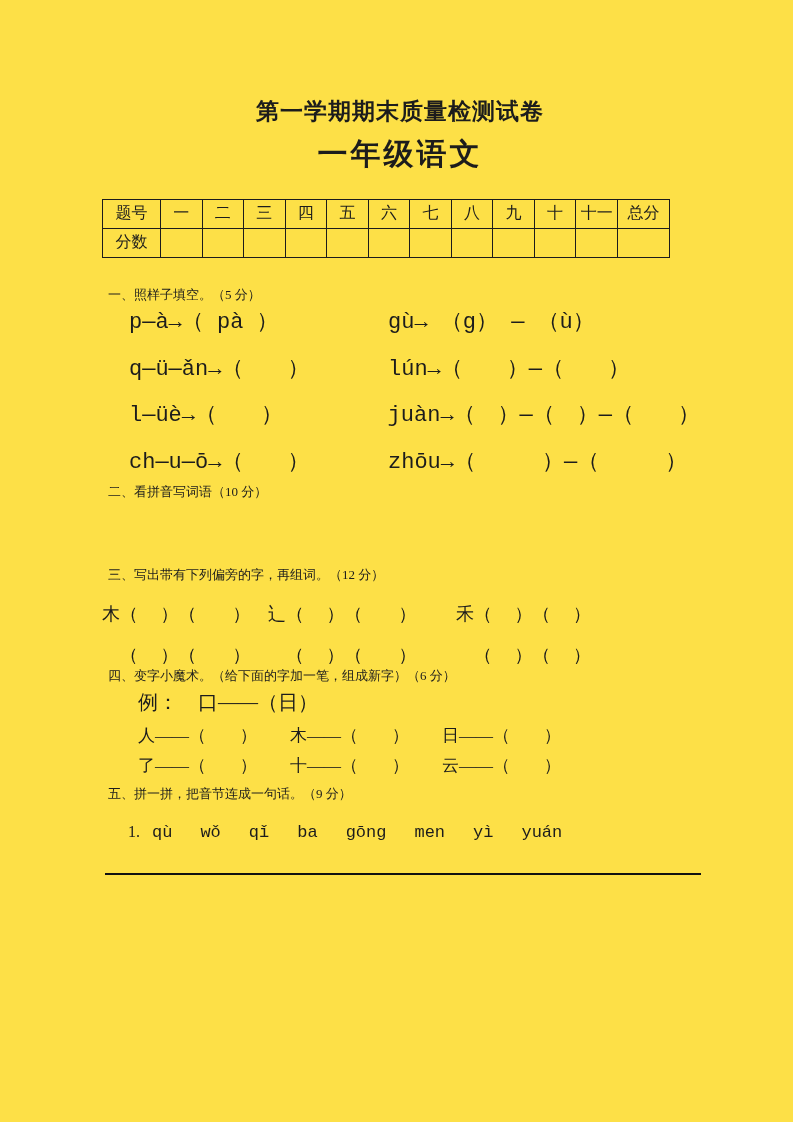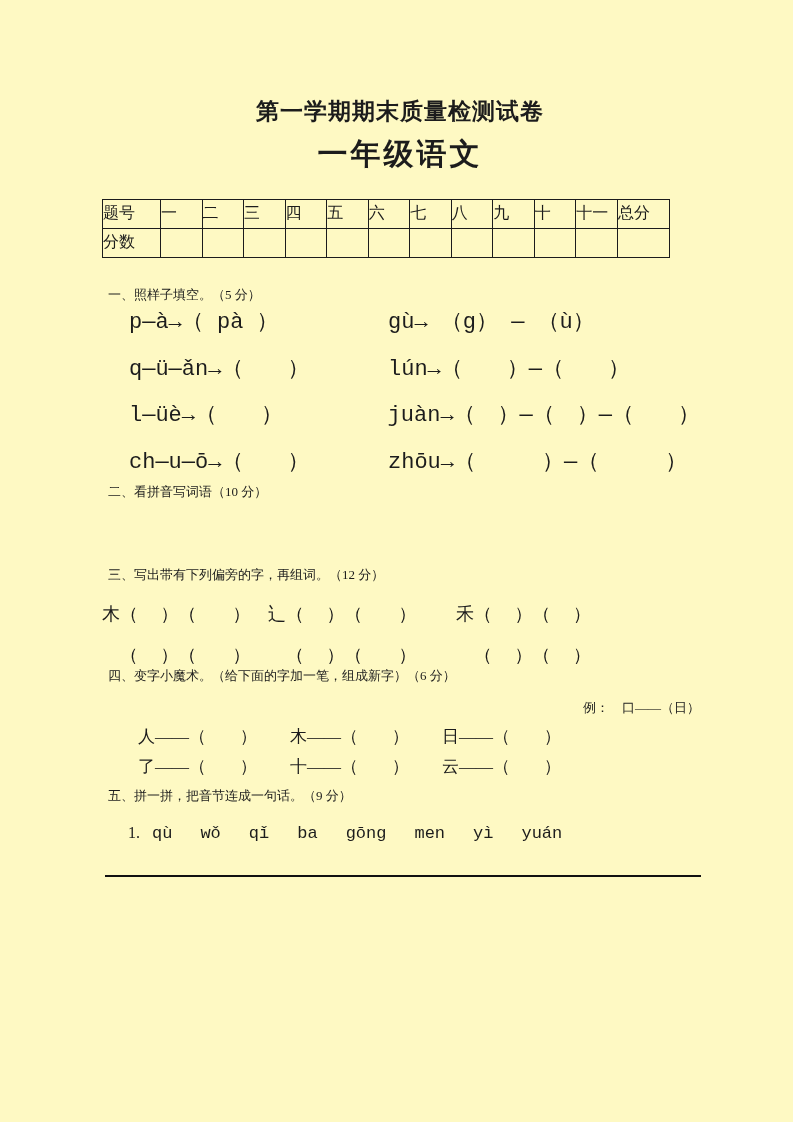--- a/index.html
+++ b/index.html
@@ -6,21 +6,21 @@
   html,body { background:#ffffff; }
   body {
     width:793px; height:1122px;
     font-family:"Liberation Serif","DejaVu Serif",serif;
     color:#1c1c1c;
   }
   .page {
     position:relative;
     width:793px; height:1122px;
     padding:98px 93px 0 100px;
-    background:#fef9c3;
+    background:#fde047;
     overflow:hidden;
   }
   .cn { font-family:"Liberation Serif","DejaVu Serif",serif; }
   .py { font-family:"Liberation Mono","DejaVu Sans Mono",monospace; }
 
   .exam-title {
     text-align:center; font-size:23px; font-weight:bold;
     line-height:1.2; letter-spacing:1px;
   }
   .exam-subtitle {
@@ -28,21 +28,21 @@
     line-height:1.2; letter-spacing:3px; margin-top:10px;
     font-family:"Liberation Sans","DejaVu Sans",sans-serif;
   }
 
   table.score-table {
     border-collapse:collapse; margin-top:27px; margin-left:2px;
     table-layout:fixed; width:568px;
   }
   table.score-table td {
     border:1px solid #1c1c1c; height:29px;
-    vertical-align:middle;
+    text-align:center; vertical-align:middle;
     font-size:16px; font-weight:normal; white-space:nowrap;
   }
   table.score-table td.label-col { width:58px; }
   table.score-table td.total-col { width:52px; }
 
   .sec-heading { font-size:13px; line-height:1.3; margin-left:8px; white-space:pre; }
   .sec1-heading { margin-top:29px; }
 
   .s1row { display:flex; margin-left:29px; margin-top:20px; font-size:22px; line-height:1.2; }
   .s1row.first { margin-top:7px; }
@@ -56,21 +56,21 @@
   .pyrow .word { width:108px; white-space:pre; flex:none; }
 
   .sec3-heading { margin-top:66px; }
   .r3row { display:flex; margin-left:2px; font-size:18px; line-height:1.3; white-space:pre; }
   .r3row.row1 { margin-top:19px; }
   .r3row.row2 { margin-top:18px; }
   .r3row .group:nth-child(1) { width:166px; flex:none; }
   .r3row .group:nth-child(2) { width:188px; flex:none; }
 
   .sec4-heading { }
-  .example-line { margin-left:38px; margin-top:15px; font-size:13px; line-height:1.3; white-space:pre;text-align:right; }
+  .example-line { margin-left:38px; margin-top:4px; font-size:20px; line-height:1.3; white-space:pre; }
   .r4row { display:flex; margin-left:38px; font-size:17px; line-height:1.3; white-space:pre; }
   .r4row.row1 { margin-top:10px; }
   .r4row.row2 { margin-top:8px; }
   .r4row .group { width:152px; flex:none; }
 
   .sec5-heading { margin-top:9px; }
   .s5row { display:flex; align-items:baseline; margin-left:28px; margin-top:19px; font-size:17px; line-height:1.3; }
   .s5row .num { margin-right:12px; font-size:16px; }
   .syllables { display:flex; column-gap:28px; }
   .syllables .syll { white-space:pre; }

